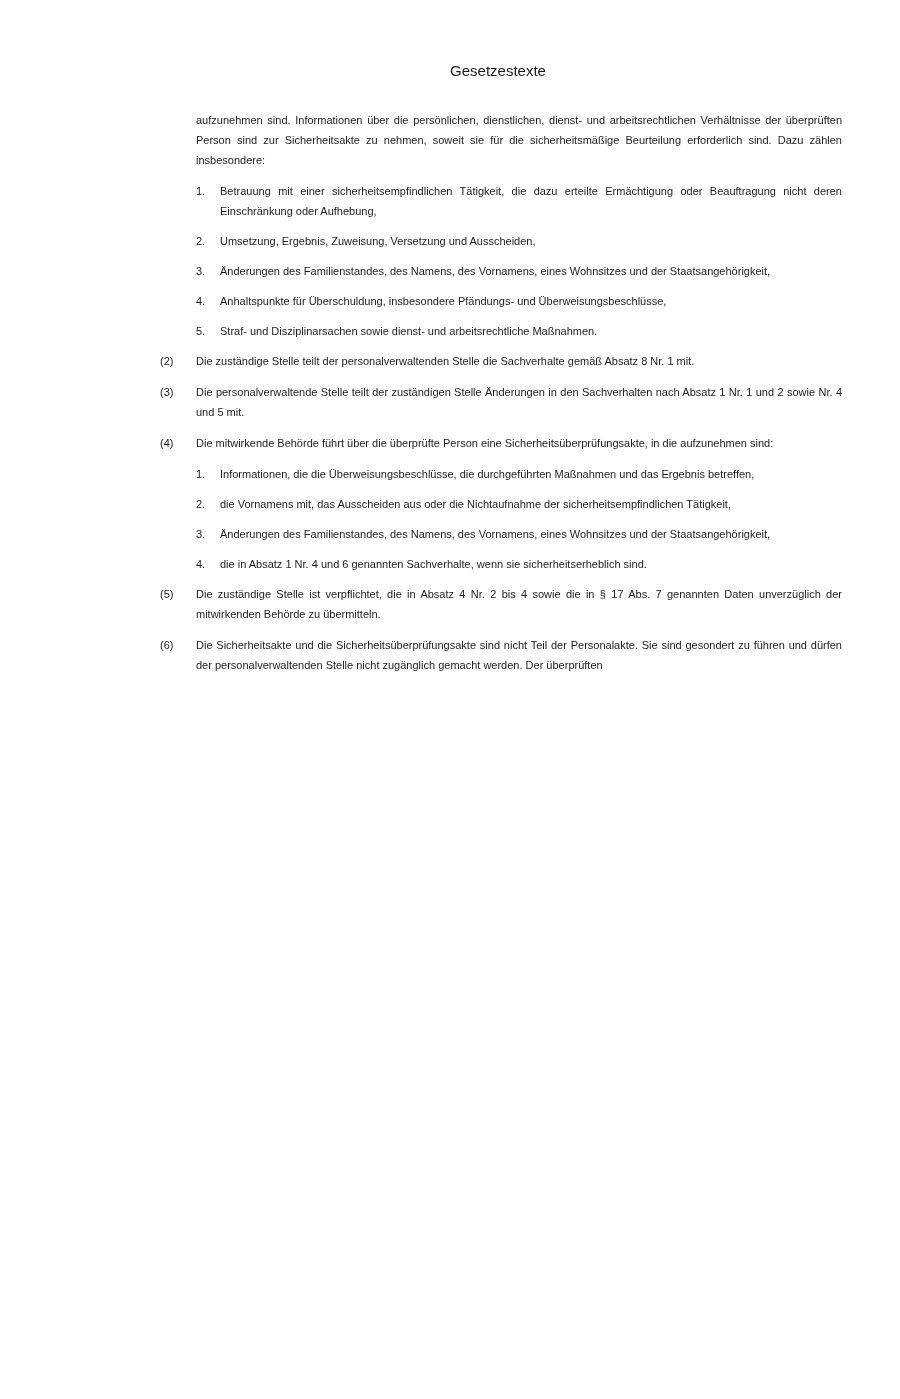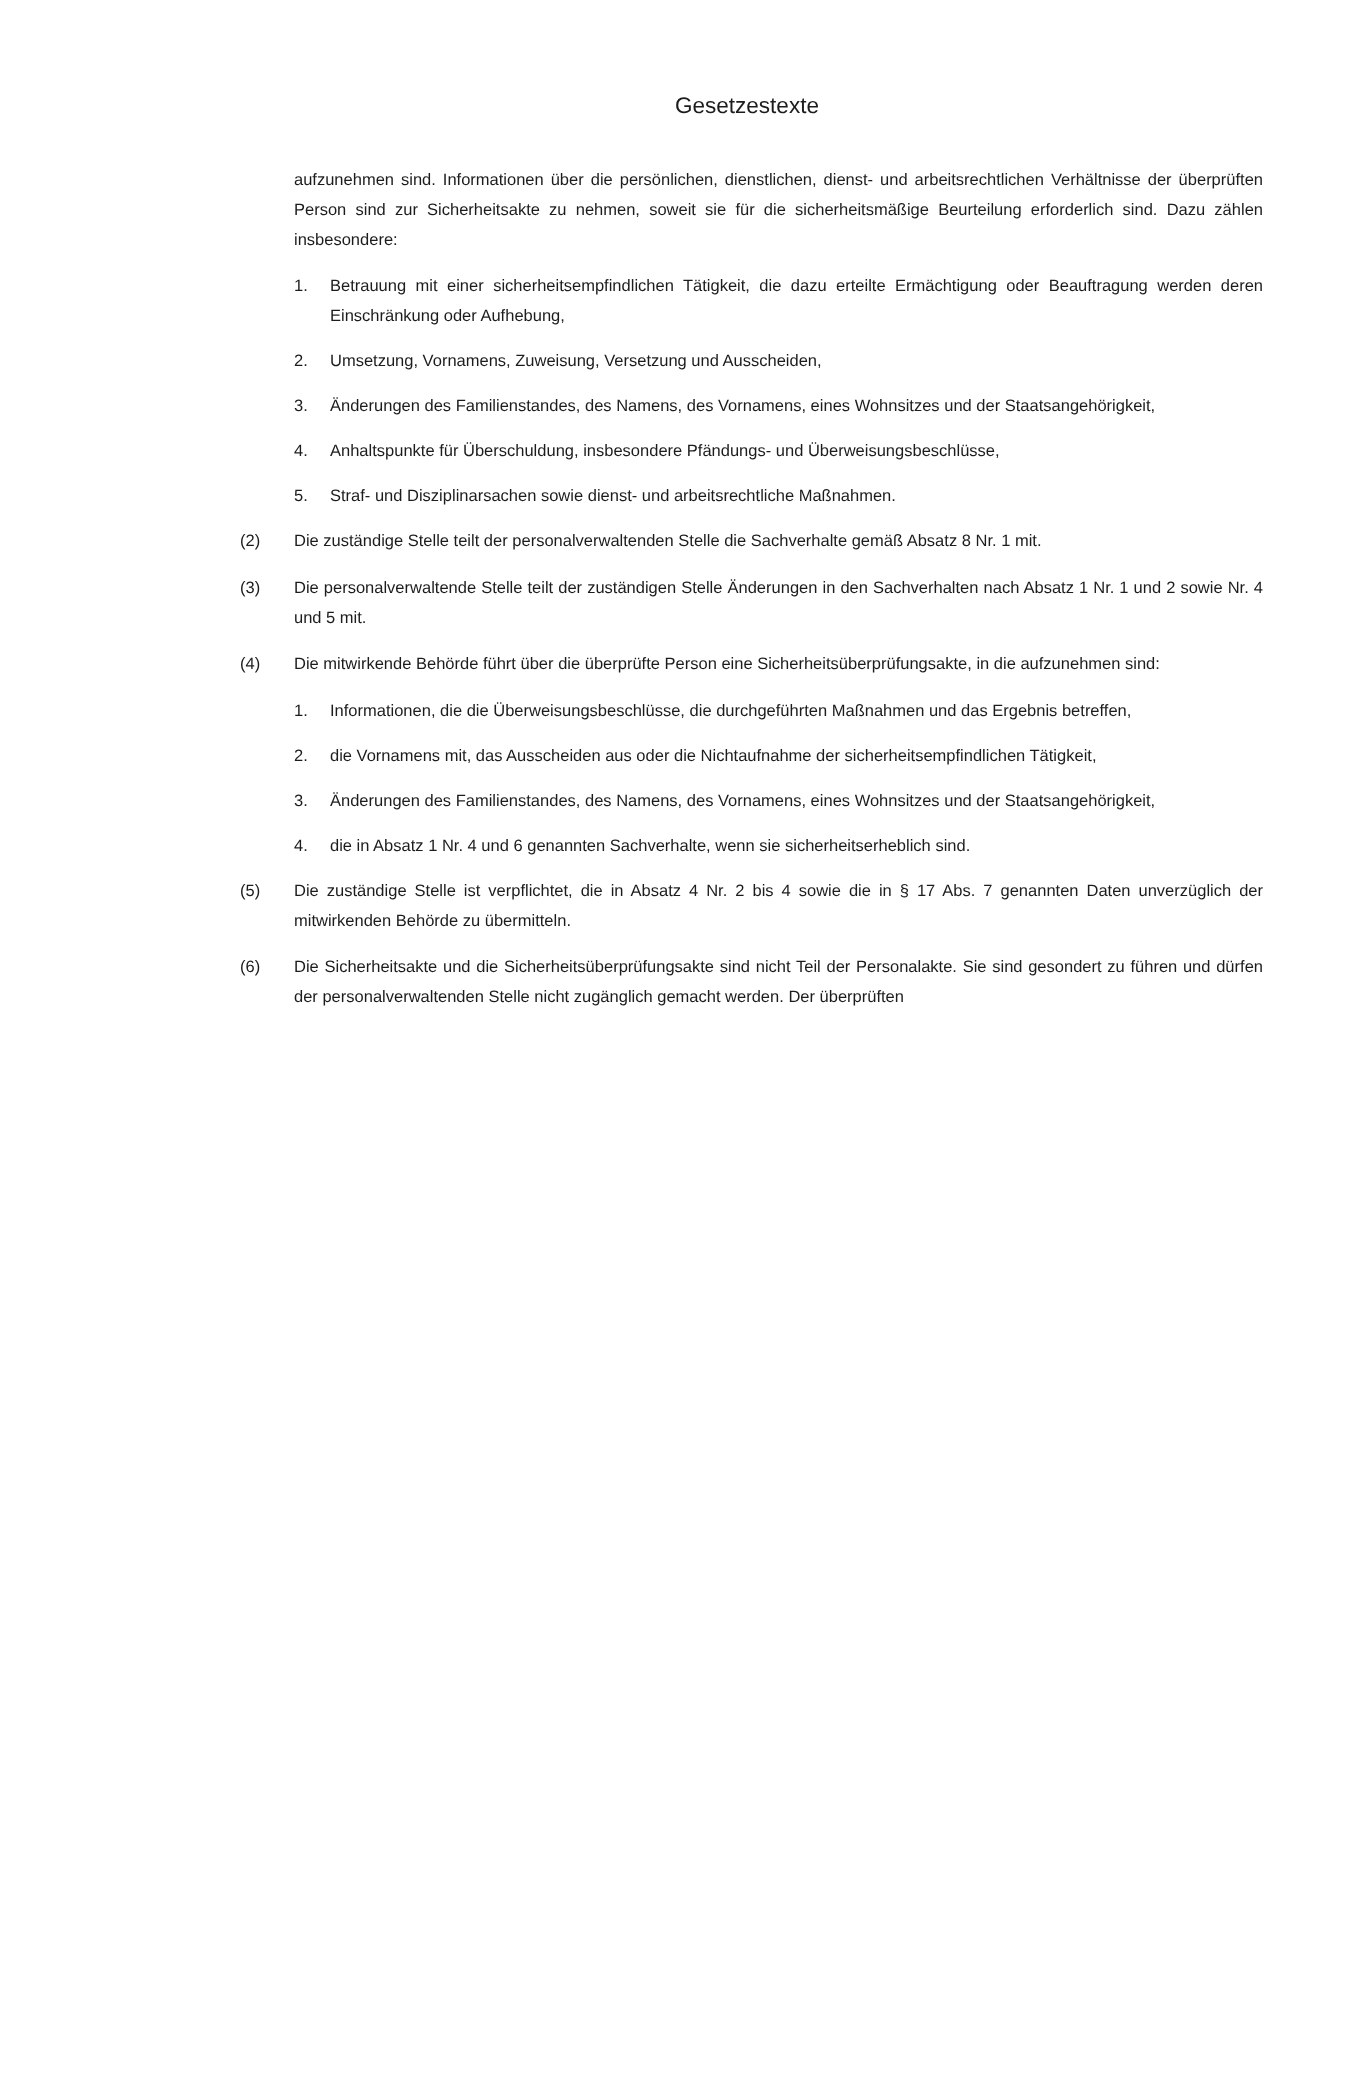--- a/index.html
+++ b/index.html
@@ -83,25 +83,25 @@
 
   <div class="running-header">Gesetzestexte</div>
 
   <div class="body-block">
 
     <p class="intro">aufzunehmen sind. Informationen über die persönlichen, dienstlichen, dienst- und arbeitsrechtlichen Verhältnisse der überprüften Person sind zur Sicherheitsakte zu nehmen, soweit sie für die sicherheitsmäßige Beurteilung erforderlich sind. Dazu zählen insbesondere:</p>
 
     <div class="olist">
       <div class="li">
         <span class="lnum">1.</span>
-        <span class="ltxt">Betrauung mit einer sicherheitsempfindlichen Tätigkeit, die dazu erteilte Ermächtigung oder Beauftragung werden deren Einschränkung oder Aufhebung,</span>
+        <span class="ltxt">Betrauung mit einer sicherheitsempfindlichen Tätigkeit, die dazu erteilte Ermächtigung oder Beauftragung nicht deren Einschränkung oder Aufhebung,</span>
       </div>
       <div class="li">
         <span class="lnum">2.</span>
-        <span class="ltxt">Umsetzung, Vornamens, Zuweisung, Versetzung und Ausscheiden,</span>
+        <span class="ltxt">Umsetzung, Ergebnis, Zuweisung, Versetzung und Ausscheiden,</span>
       </div>
       <div class="li">
         <span class="lnum">3.</span>
         <span class="ltxt">Änderungen des Familienstandes, des Namens, des Vornamens, eines Wohnsitzes und der Staatsangehörigkeit,</span>
       </div>
       <div class="li">
         <span class="lnum">4.</span>
         <span class="ltxt">Anhaltspunkte für Überschuldung, insbesondere Pfändungs- und Überweisungsbeschlüsse,</span>
       </div>
       <div class="li">

